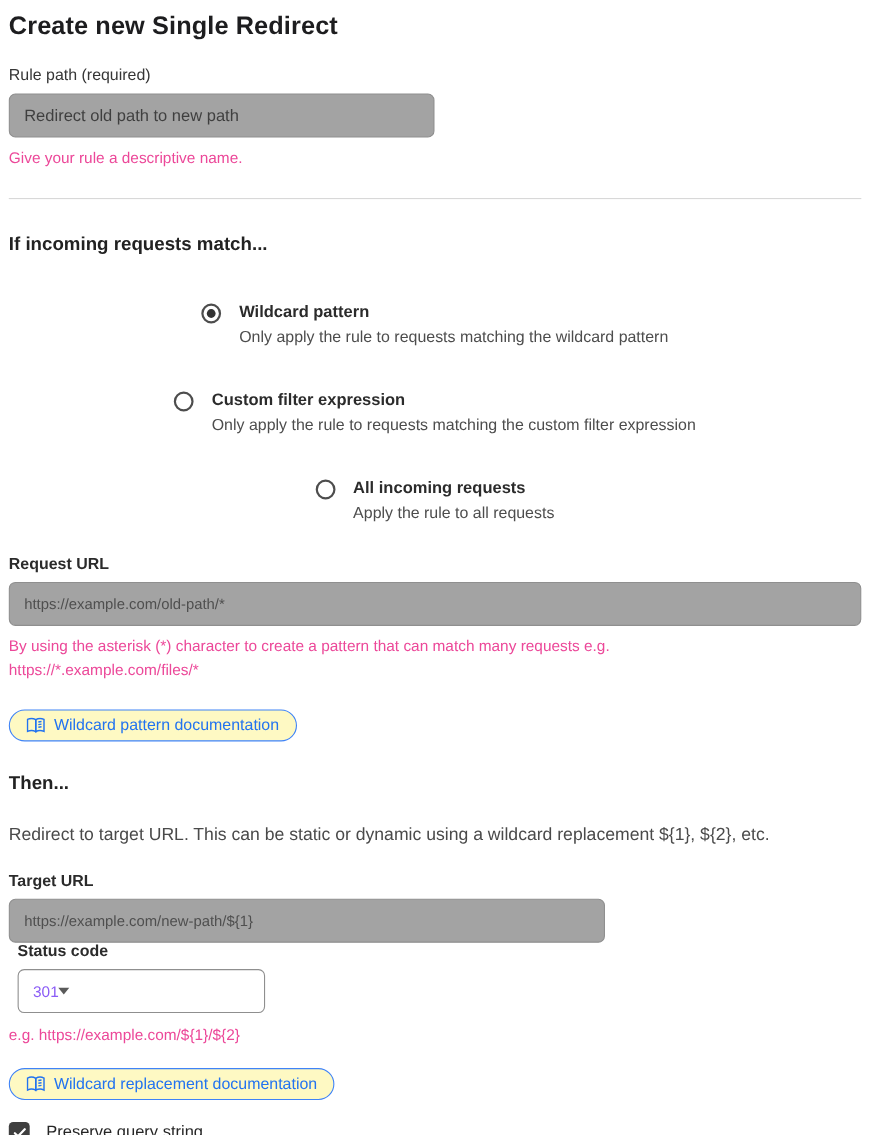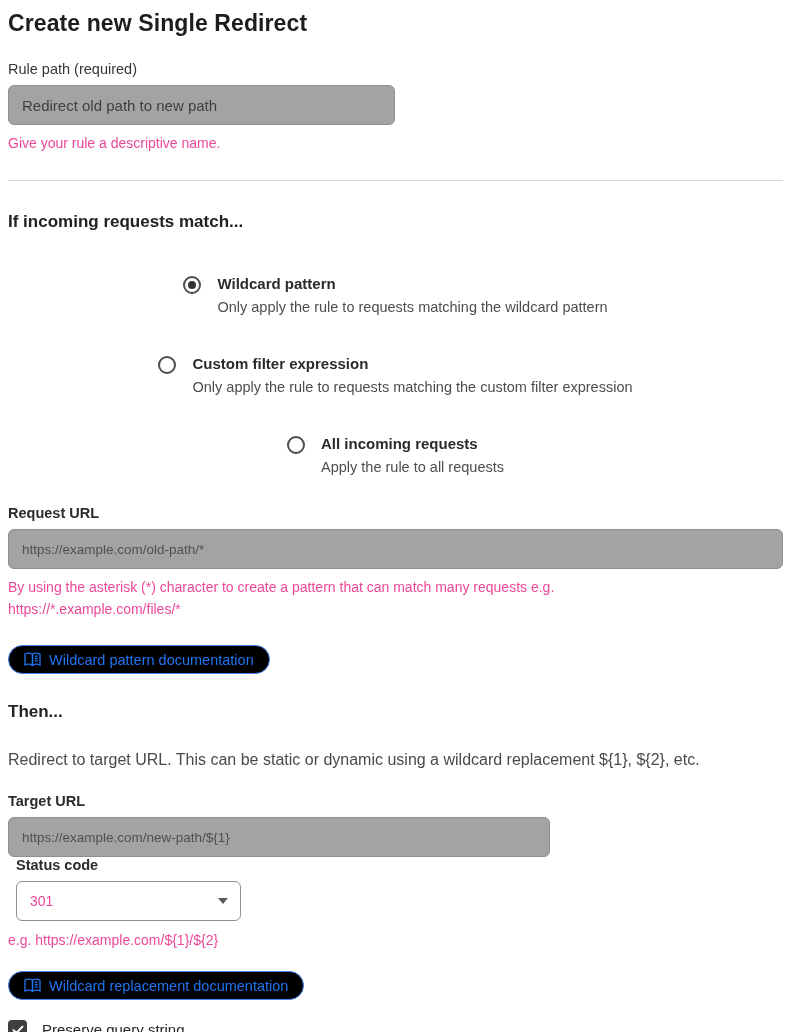--- a/index.html
+++ b/index.html
@@ -81,47 +81,46 @@
 
   .doc-button {
     display: inline-flex;
     align-items: center;
     gap: 8px;
     height: 29px;
     padding: 0 15px;
     margin-top: 25px;
     border: 1px solid #3f83f7;
     border-radius: 15px;
-    background: #000000;
+    background: #fef9c3;
     color: #2273f0;
     font-family: "Liberation Sans", sans-serif;
     font-size: 14.5px;
     cursor: pointer;
   }
   .doc-button svg { display: block; }
 
   .then-paragraph { font-size: 16px; color: #4a4a4a; margin-top: 29px; }
 
   .two-col { display: flex; margin-top: 24px; flex-direction: column; }
   .col-target { width: 550px; }
   .col-status { margin-left: 8px; width: 225px; }
   .two-col .field-label { margin-top: 0; }
   .col-target .text-input { width: 542px; }
 
   .select-box {
     display: flex;
     align-items: center;
-    justify-content: space-between;
     height: 40px;
     border: 1px solid #8f8f8f;
     border-radius: 6px;
     padding: 0 12px 0 13px;
     margin-top: 8px;
     font-size: 14px;
-    color: #ec4899;
+    color: #8b5cf6;
     background: #fff;
     cursor: pointer;
   }
   .select-caret {
     width: 0; height: 0;
     border-left: 5px solid transparent;
     border-right: 5px solid transparent;
     border-top: 6px solid #5a5a5a;
   }
 

